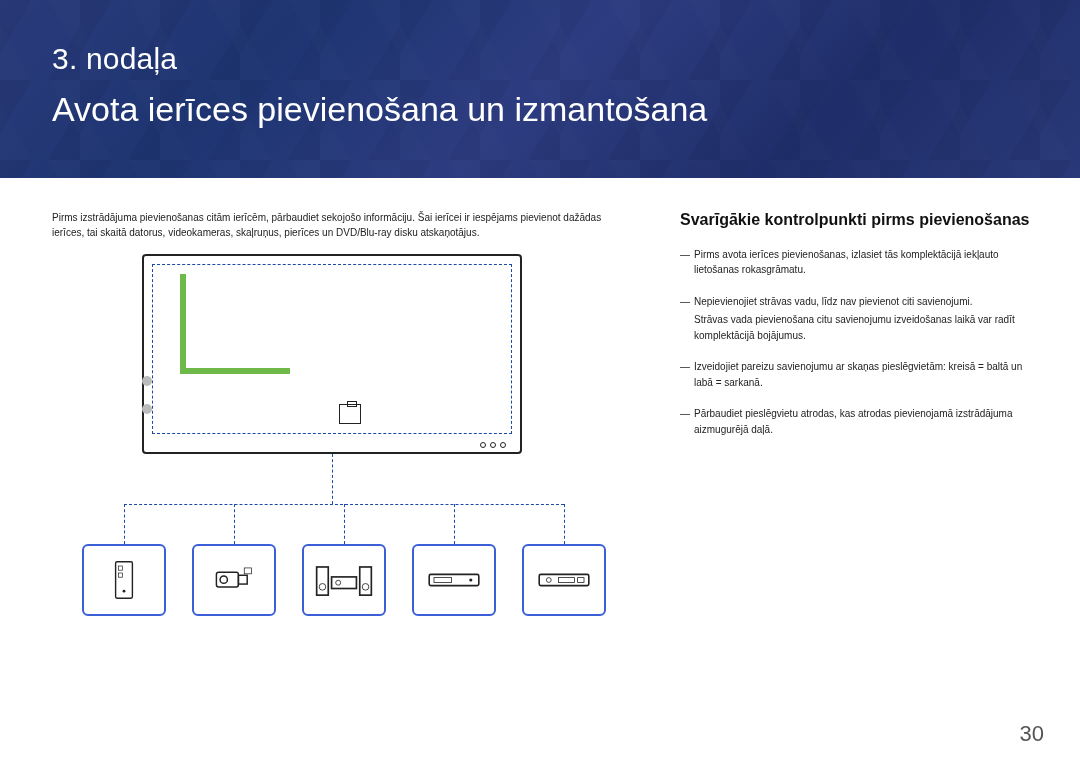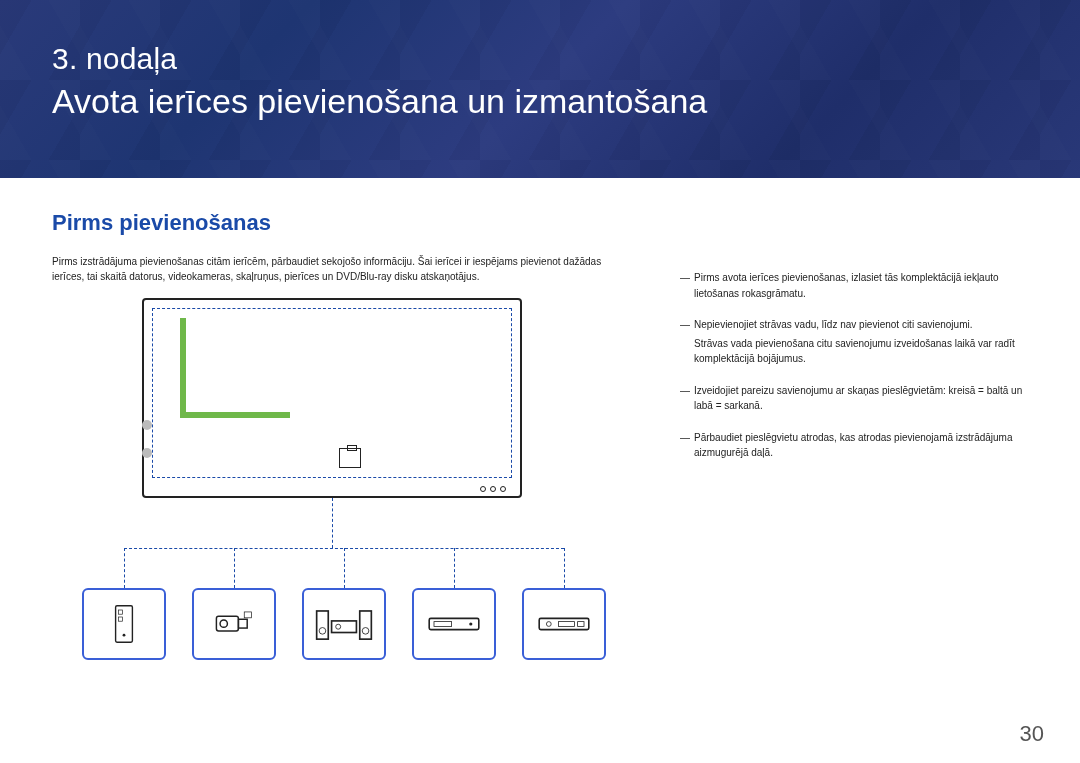--- a/index.html
+++ b/index.html
@@ -32,21 +32,21 @@
   }
   .chapter-no {
     font-size: 30px;
     font-weight: 400;
     letter-spacing: .2px;
     position: relative;
   }
   .chapter-title {
     font-size: 34px;
     font-weight: 400;
-    margin-top: 6px;
+    margin-top: 14px;
     position: relative;
   }
   .content {
     position: absolute;
     top: 210px;
     left: 52px;
     right: 40px;
   }
   .section-title {
     color: #1a4aa8;
@@ -174,21 +174,20 @@
 </style>
 </head>
 <body>
 
 <div class="banner">
   <div class="chapter-no">3. nodaļa</div>
   <div class="chapter-title">Avota ierīces pievienošana un izmantošana</div>
 </div>
 
 <div class="content">
-  <div class="section-title">Pirms pievienošanas</div>
 
   <div class="two-col">
     <div class="left-col">
       <div class="intro-text">Pirms izstrādājuma pievienošanas citām ierīcēm, pārbaudiet sekojošo informāciju. Šai ierīcei ir iespējams pievienot dažādas ierīces, tai skaitā datorus, videokameras, skaļruņus, pierīces un DVD/Blu-ray disku atskaņotājus.</div>
 
       <div class="diagram">
         <div class="monitor">
           <div class="screen"></div>
           <div class="l-green"></div>
           <div class="tiny"></div>
@@ -247,20 +246,21 @@
               <rect x="4" y="8" width="62" height="14" rx="2" fill="none" stroke="#222" stroke-width="2"></rect>
               <circle cx="16" cy="15" r="3" fill="none" stroke="#222"></circle>
               <rect x="28" y="12" width="20" height="6" fill="none" stroke="#222"></rect>
               <rect x="52" y="12" width="8" height="6" fill="none" stroke="#222"></rect>
             </svg>
         </div>
       </div>
     </div>
 
     <div class="right-col">
+      <div class="sub-heading">Svarīgākie kontrolpunkti pirms pievienošanas</div>
 
       <div class="bullet">
         <span>Pirms avota ierīces pievienošanas, izlasiet tās komplektācijā iekļauto lietošanas rokasgrāmatu.</span>
       </div>
       <div class="bullet">
         <span>Nepievienojiet strāvas vadu, līdz nav pievienot citi savienojumi.</span>
         <span class="sub">Strāvas vada pievienošana citu savienojumu izveidošanas laikā var radīt komplektācijā bojājumus.</span>
       </div>
       <div class="bullet">
         <span>Izveidojiet pareizu savienojumu ar skaņas pieslēgvietām: kreisā = baltā un labā = sarkanā.</span>

